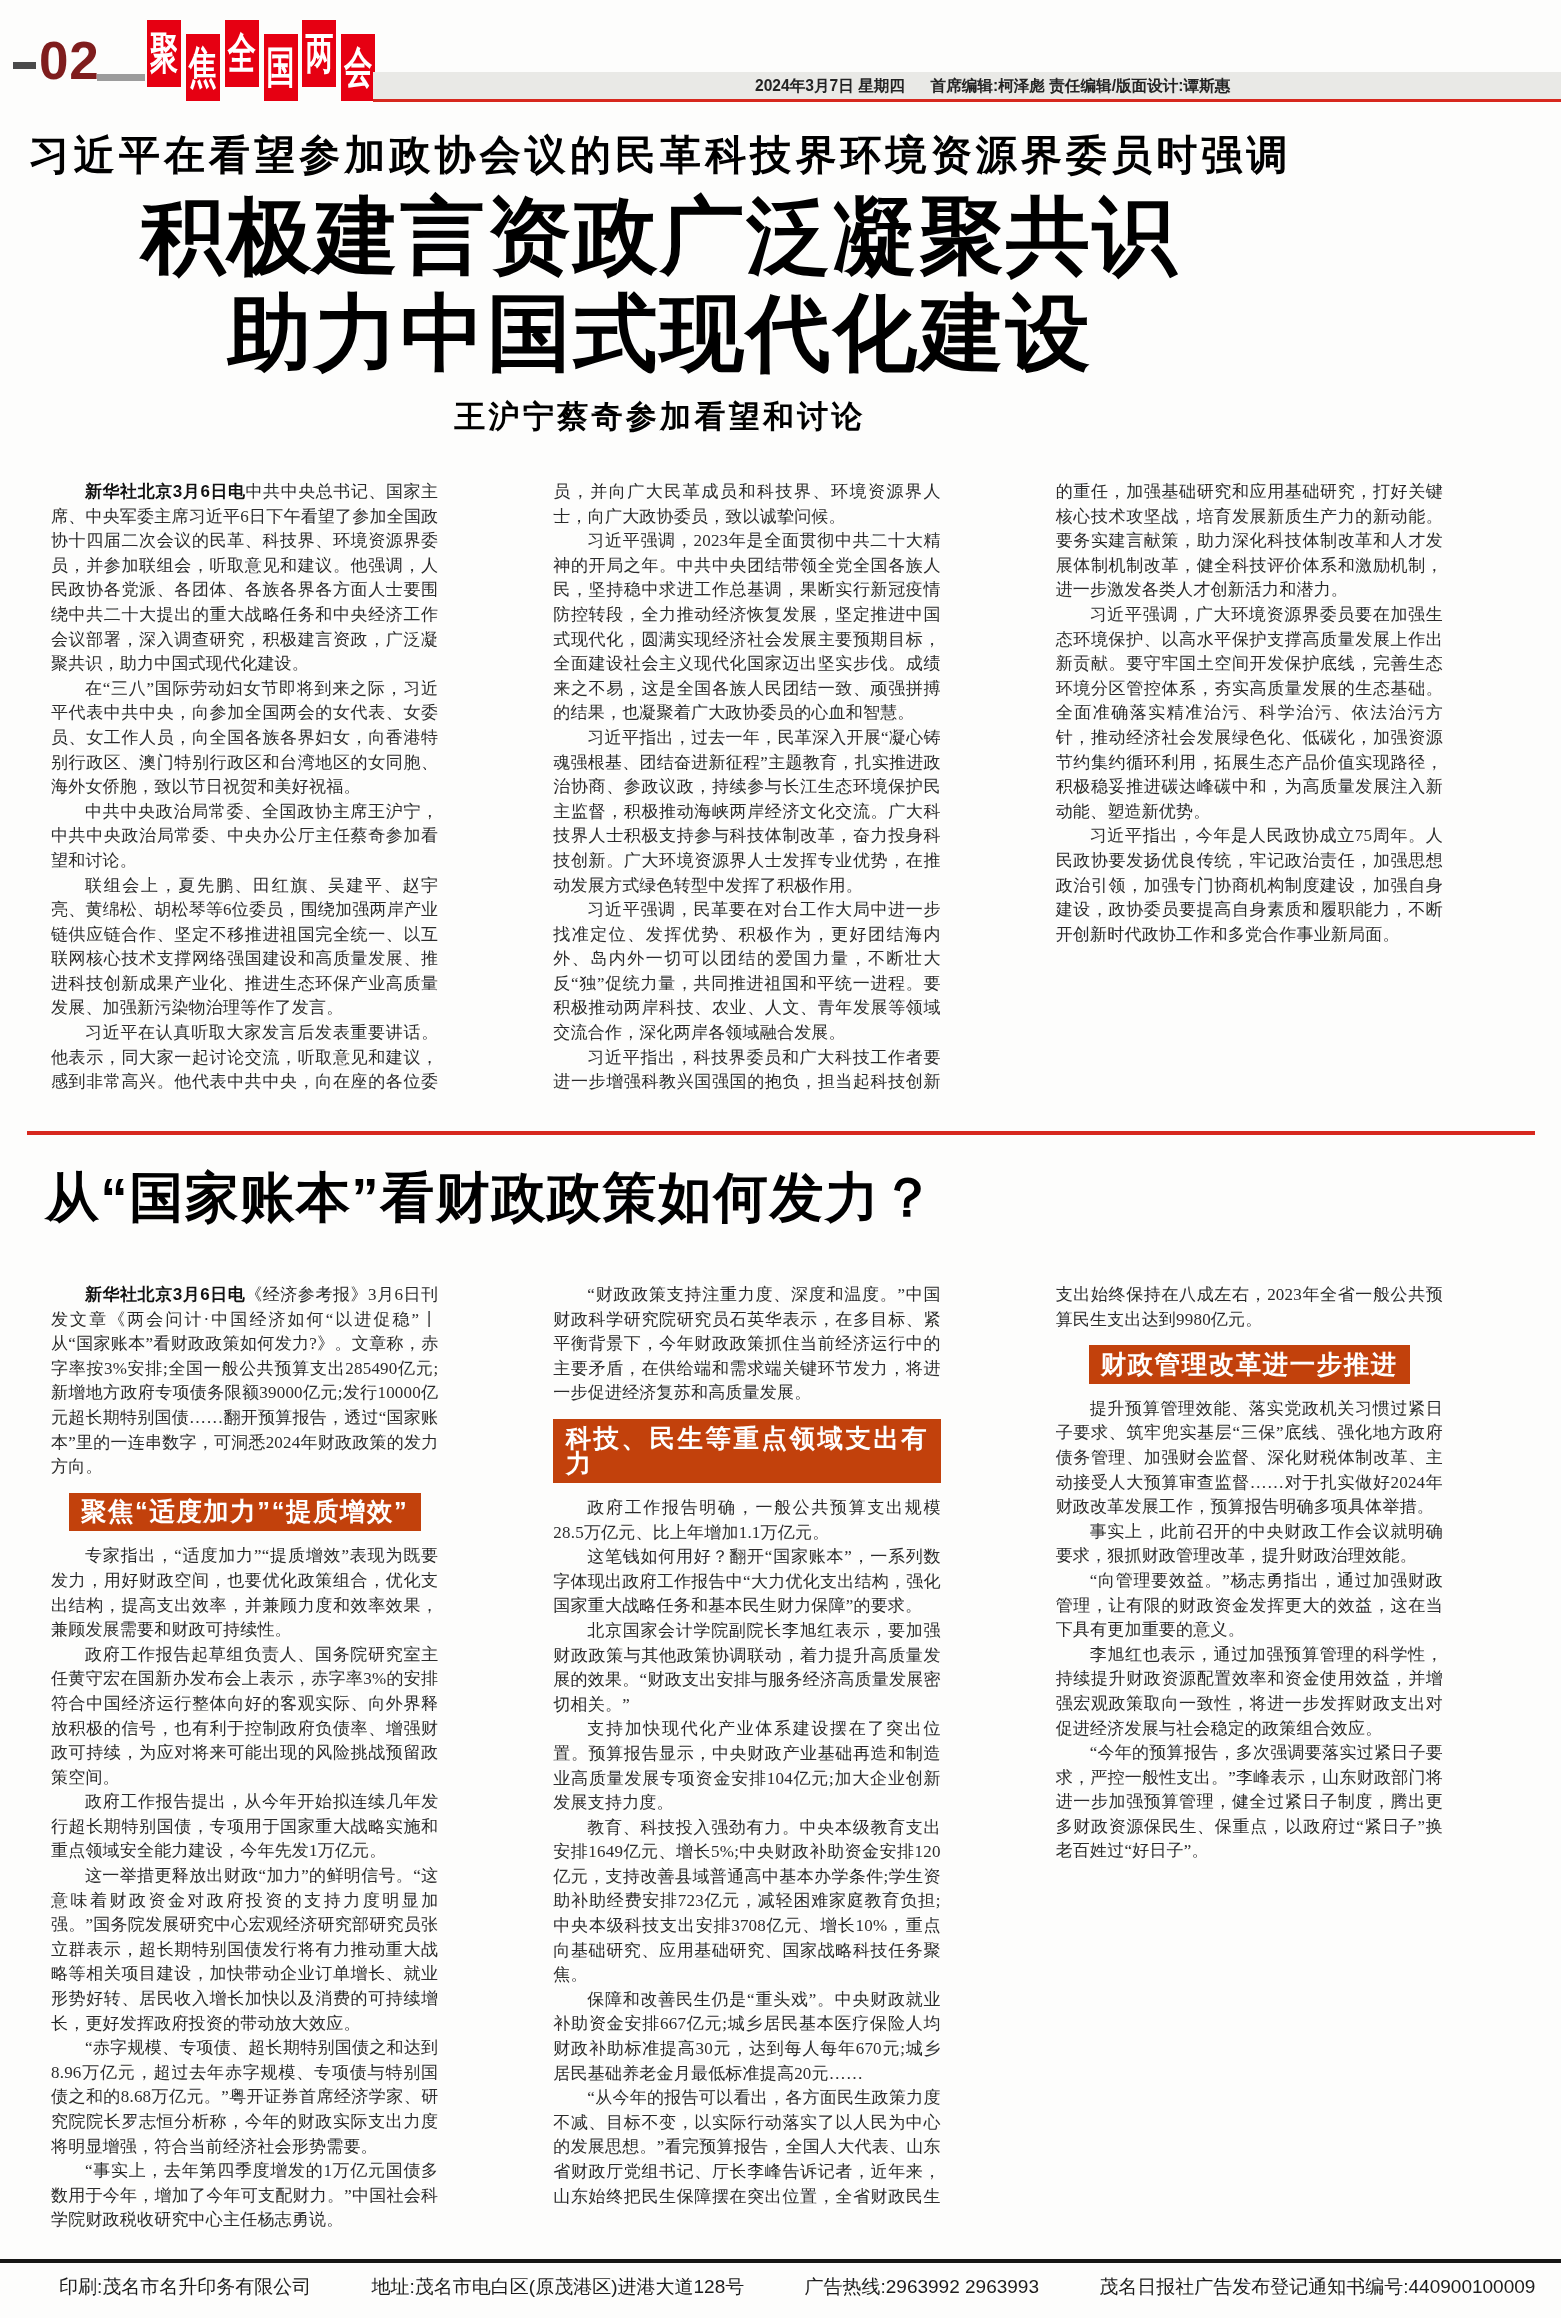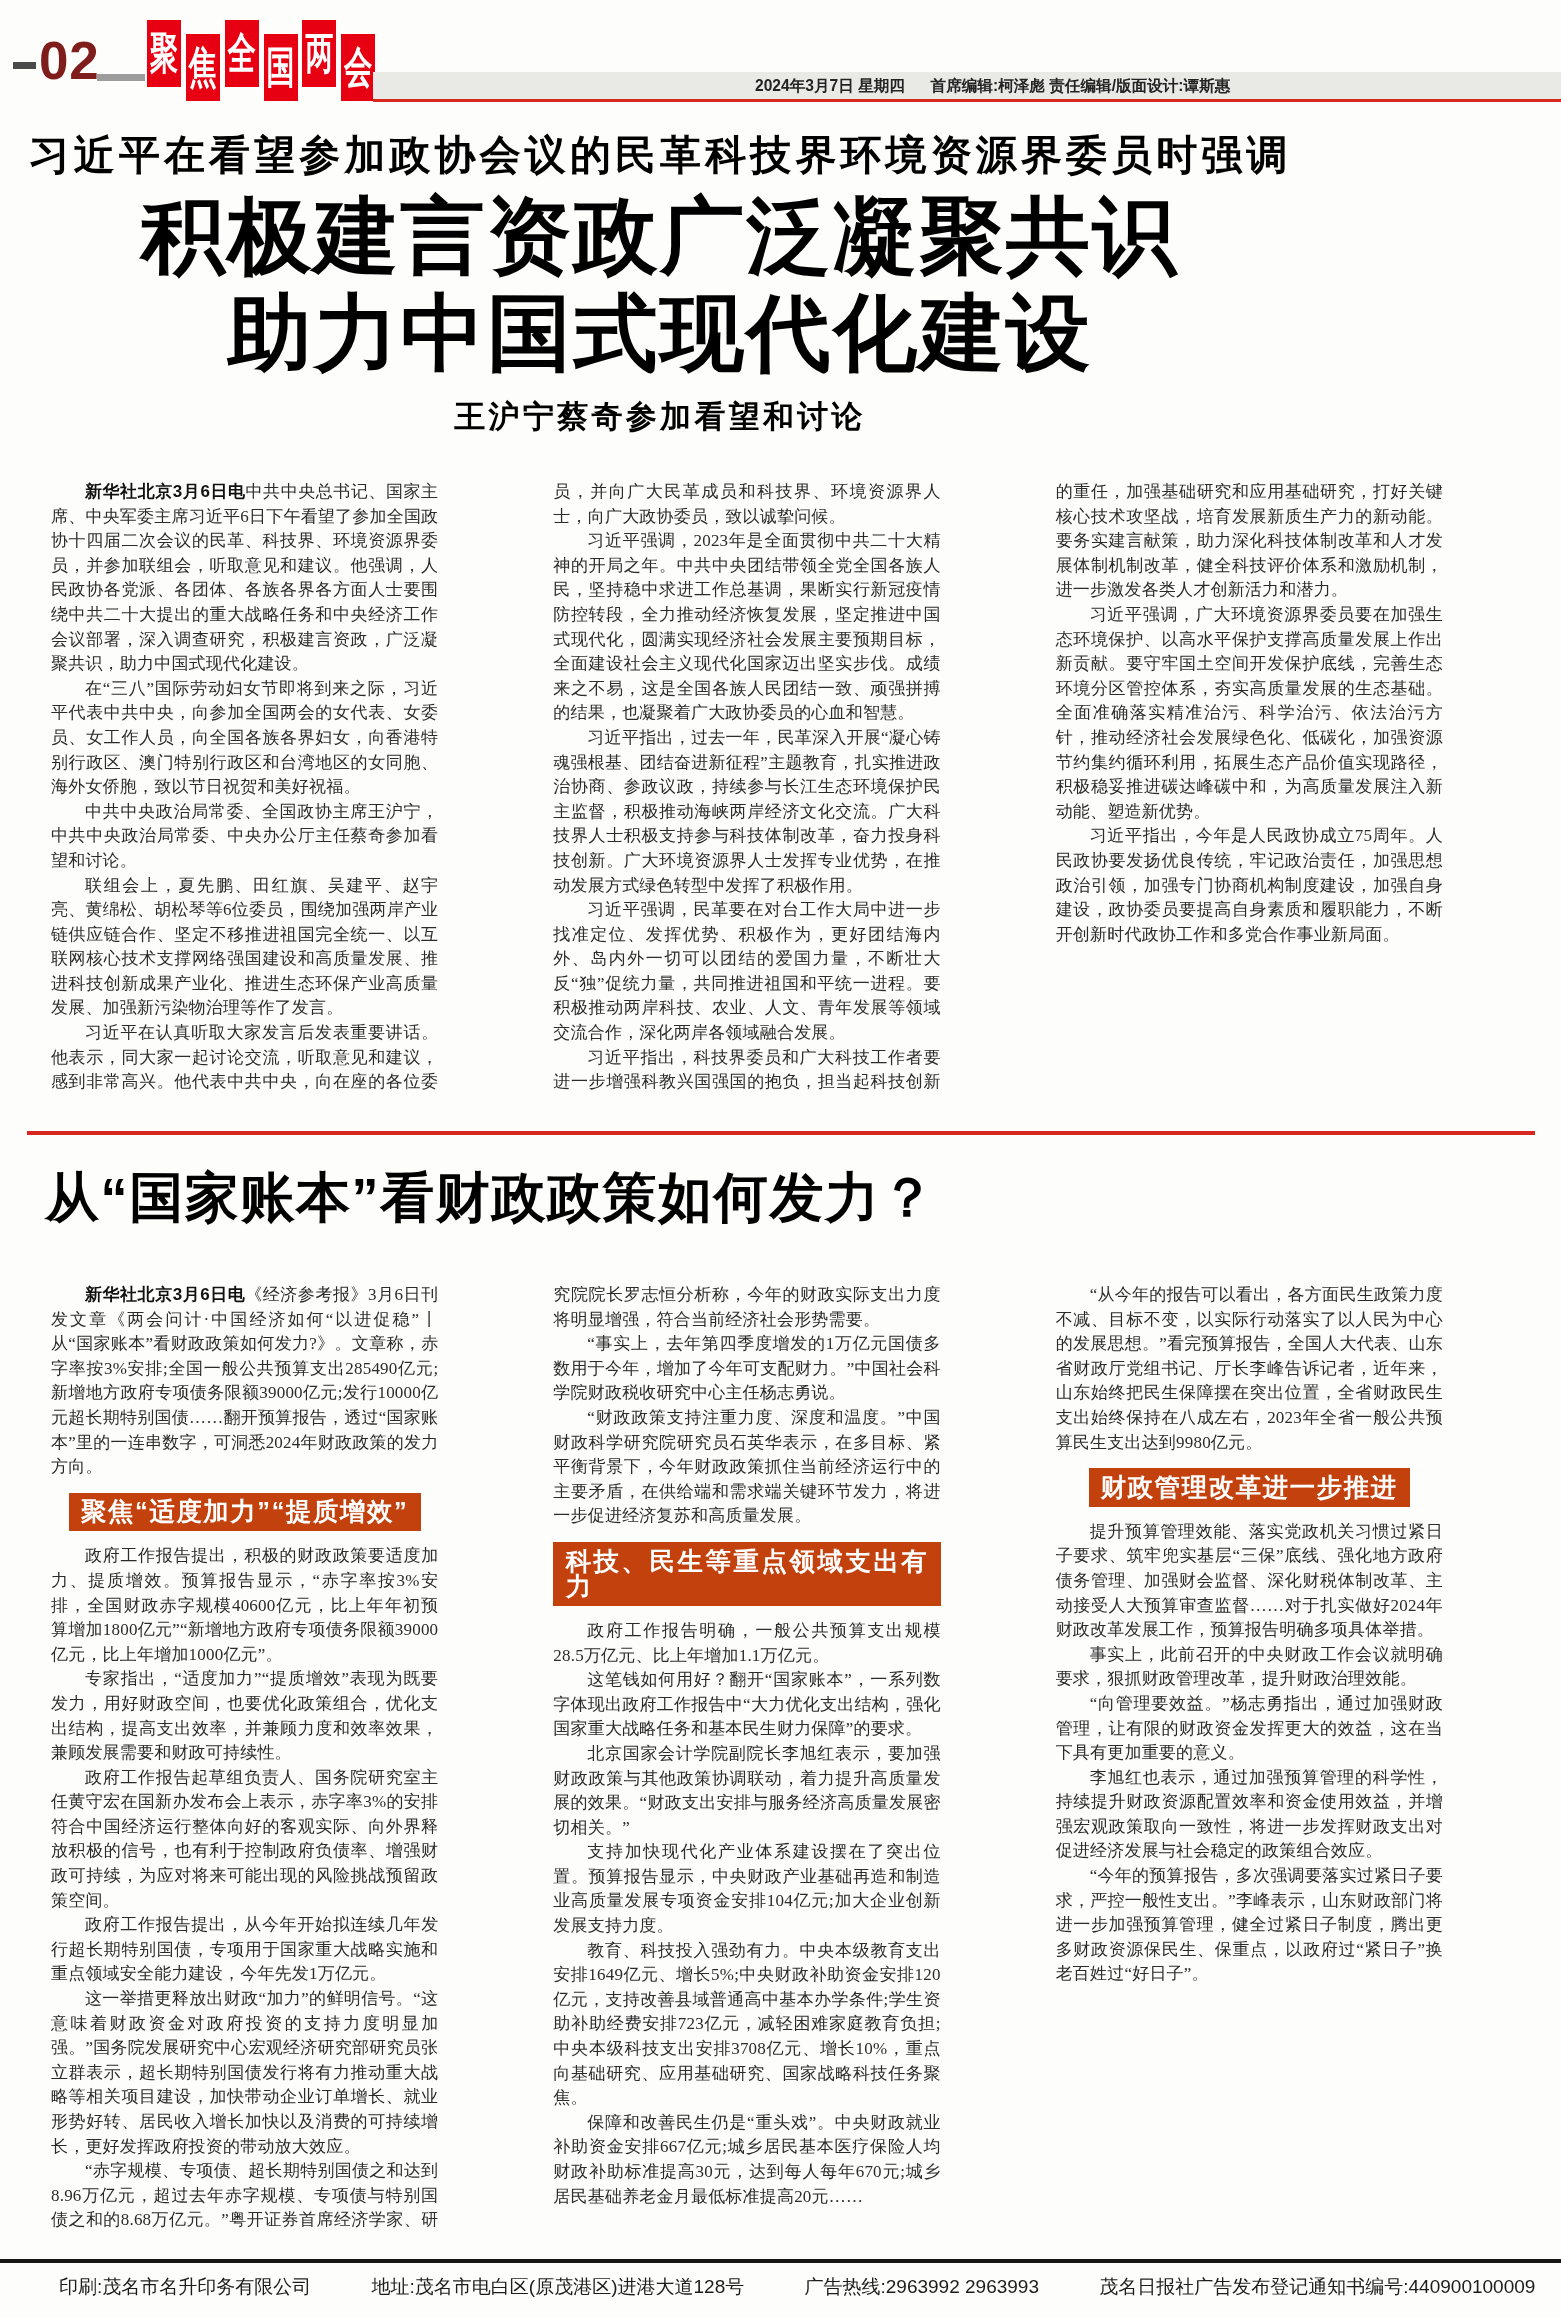--- a/index.html
+++ b/index.html
@@ -103,21 +103,20 @@
   </div>
 
   <div class="divider"></div>
 
   <h1 class="a2-headline">从“国家账本”看财政政策如何发力？</h1>
 
   <div class="cols a2-body">
     <p class="para"><span class="lead-label">新华社北京3月6日电</span><span>《经济参考报》3月6日刊发文章《两会问计·中国经济如何“以进促稳”丨从“国家账本”看财政政策如何发力?》。文章称，赤字率按3%安排;全国一般公共预算支出285490亿元;新增地方政府专项债务限额39000亿元;发行10000亿元超长期特别国债……翻开预算报告，透过“国家账本”里的一连串数字，可洞悉2024年财政政策的发力方向。</span></p>
 
     <div class="subhead-bar">聚焦“适度加力”“提质增效”</div>
-    <p class="para">政府工作报告提出，积极的财政政策要适度加力、提质增效。预算报告显示，“赤字率按3%安排，全国财政赤字规模40600亿元，比上年年初预算增加1800亿元”“新增地方政府专项债务限额39000亿元，比上年增加1000亿元”。</p>
     <p class="para">专家指出，“适度加力”“提质增效”表现为既要发力，用好财政空间，也要优化政策组合，优化支出结构，提高支出效率，并兼顾力度和效率效果，兼顾发展需要和财政可持续性。</p>
     <p class="para">政府工作报告起草组负责人、国务院研究室主任黄守宏在国新办发布会上表示，赤字率3%的安排符合中国经济运行整体向好的客观实际、向外界释放积极的信号，也有利于控制政府负债率、增强财政可持续，为应对将来可能出现的风险挑战预留政策空间。</p>
     <p class="para">政府工作报告提出，从今年开始拟连续几年发行超长期特别国债，专项用于国家重大战略实施和重点领域安全能力建设，今年先发1万亿元。</p>
     <p class="para">这一举措更释放出财政“加力”的鲜明信号。“这意味着财政资金对政府投资的支持力度明显加强。”国务院发展研究中心宏观经济研究部研究员张立群表示，超长期特别国债发行将有力推动重大战略等相关项目建设，加快带动企业订单增长、就业形势好转、居民收入增长加快以及消费的可持续增长，更好发挥政府投资的带动放大效应。</p>
     <p class="para">“赤字规模、专项债、超长期特别国债之和达到8.96万亿元，超过去年赤字规模、专项债与特别国债之和的8.68万亿元。”粤开证券首席经济学家、研究院院长罗志恒分析称，今年的财政实际支出力度将明显增强，符合当前经济社会形势需要。</p>
     <p class="para">“事实上，去年第四季度增发的1万亿元国债多数用于今年，增加了今年可支配财力。”中国社会科学院财政税收研究中心主任杨志勇说。</p>
     <p class="para">“财政政策支持注重力度、深度和温度。”中国财政科学研究院研究员石英华表示，在多目标、紧平衡背景下，今年财政政策抓住当前经济运行中的主要矛盾，在供给端和需求端关键环节发力，将进一步促进经济复苏和高质量发展。</p>
 
     <div class="subhead-bar">科技、民生等重点领域支出有力</div>
     <p class="para">政府工作报告明确，一般公共预算支出规模28.5万亿元、比上年增加1.1万亿元。</p>

